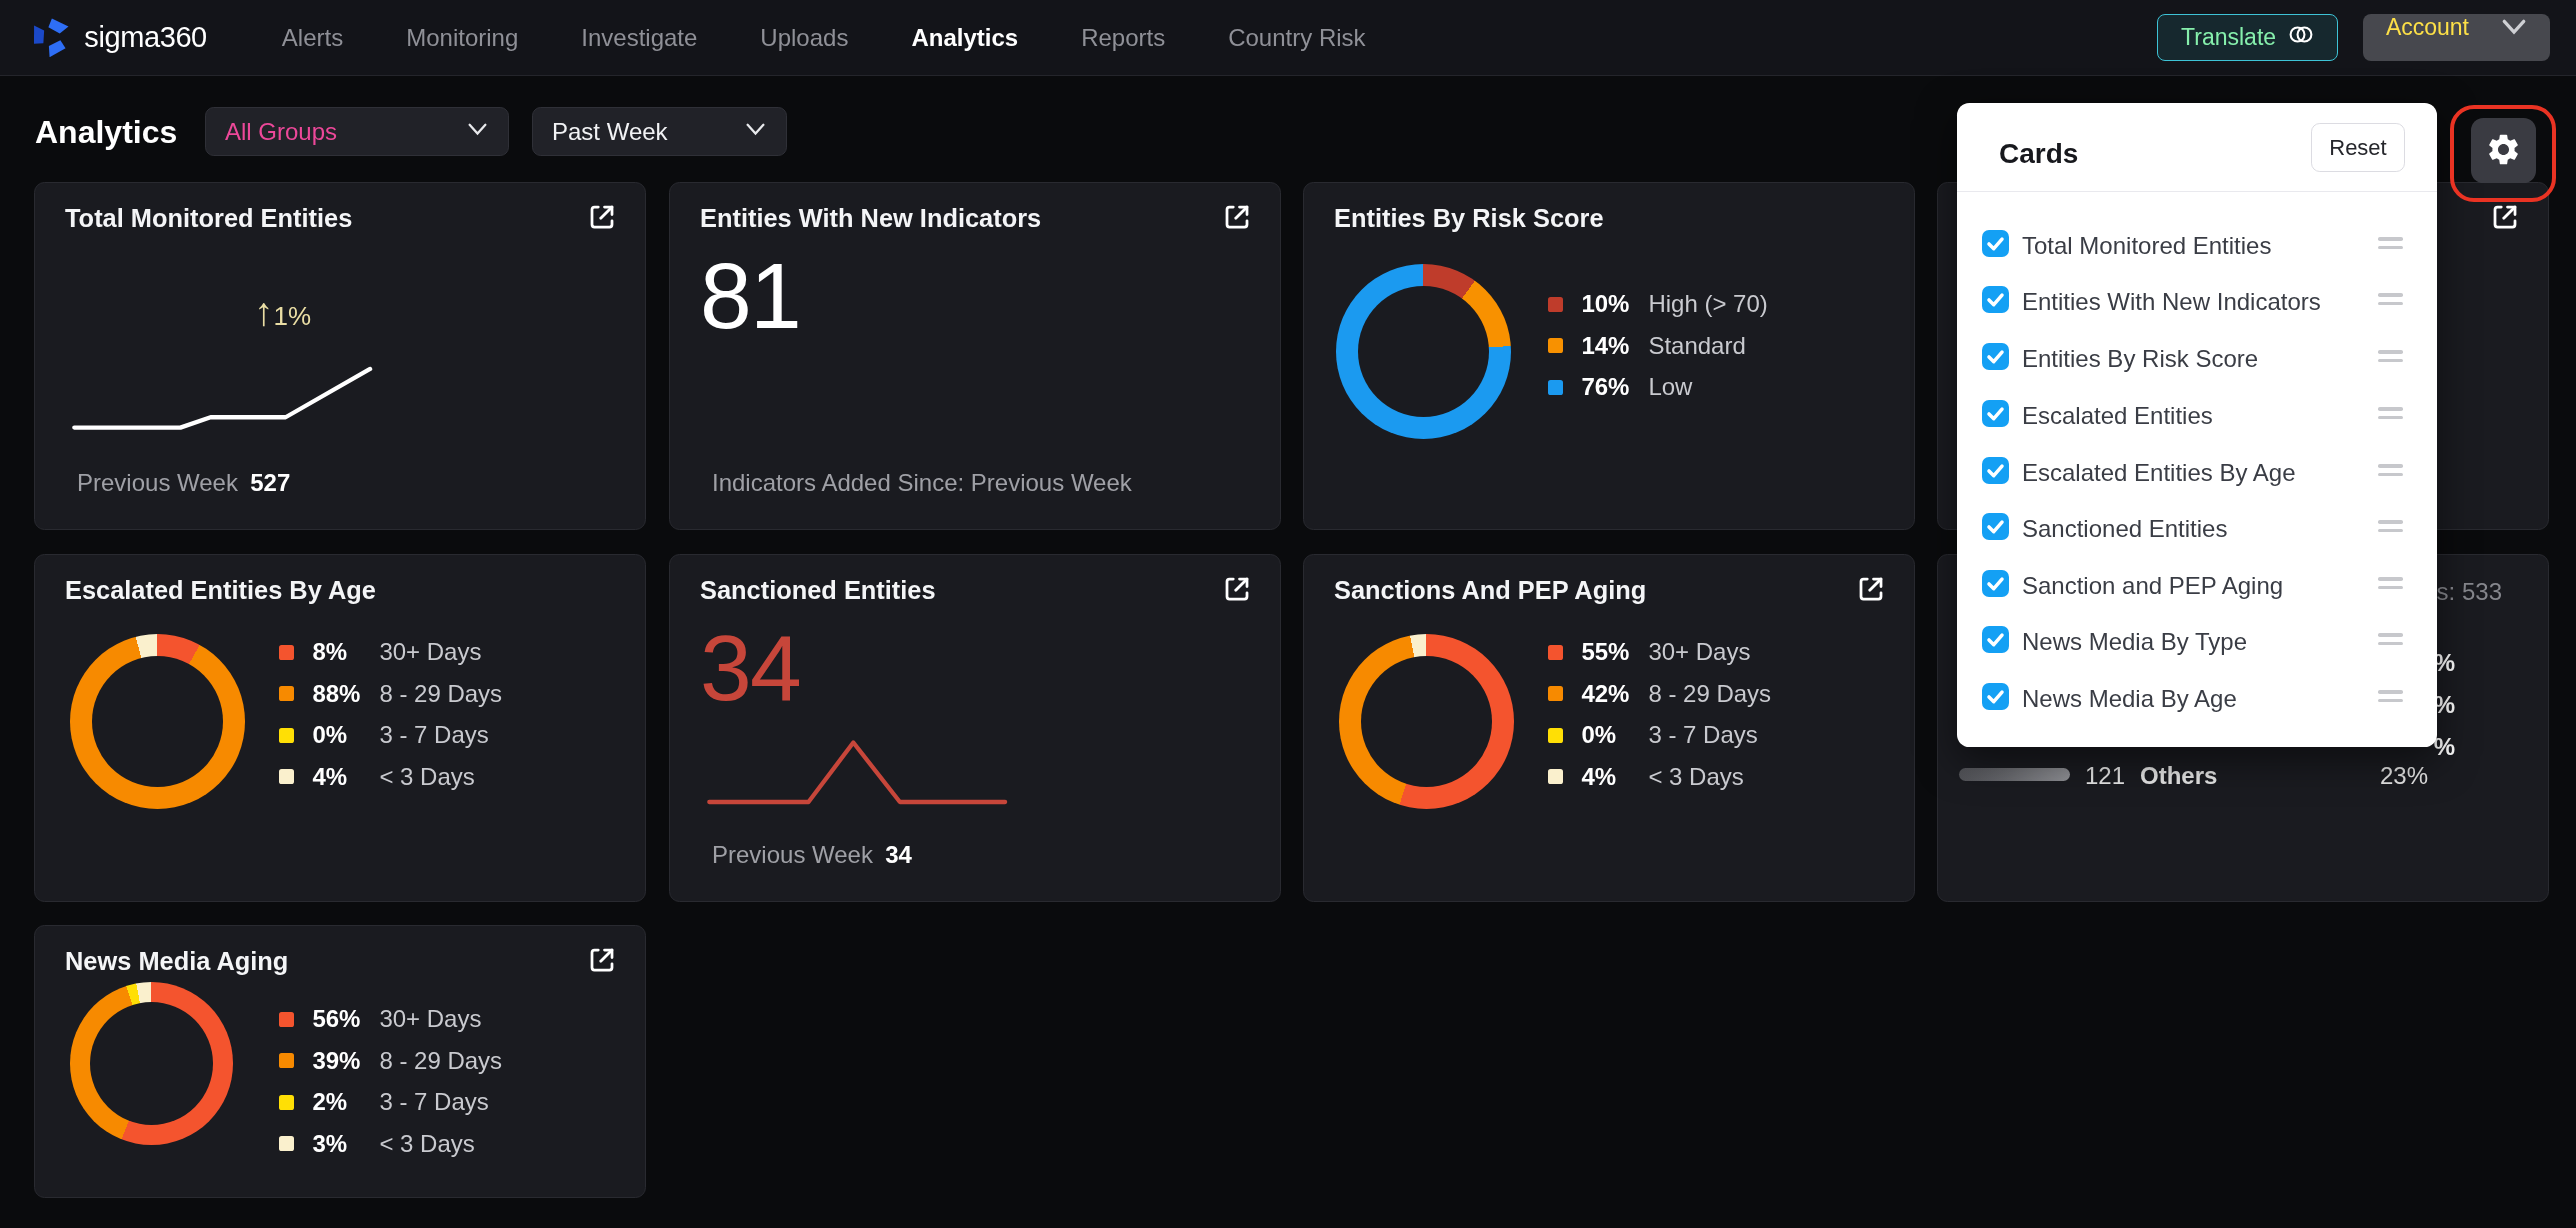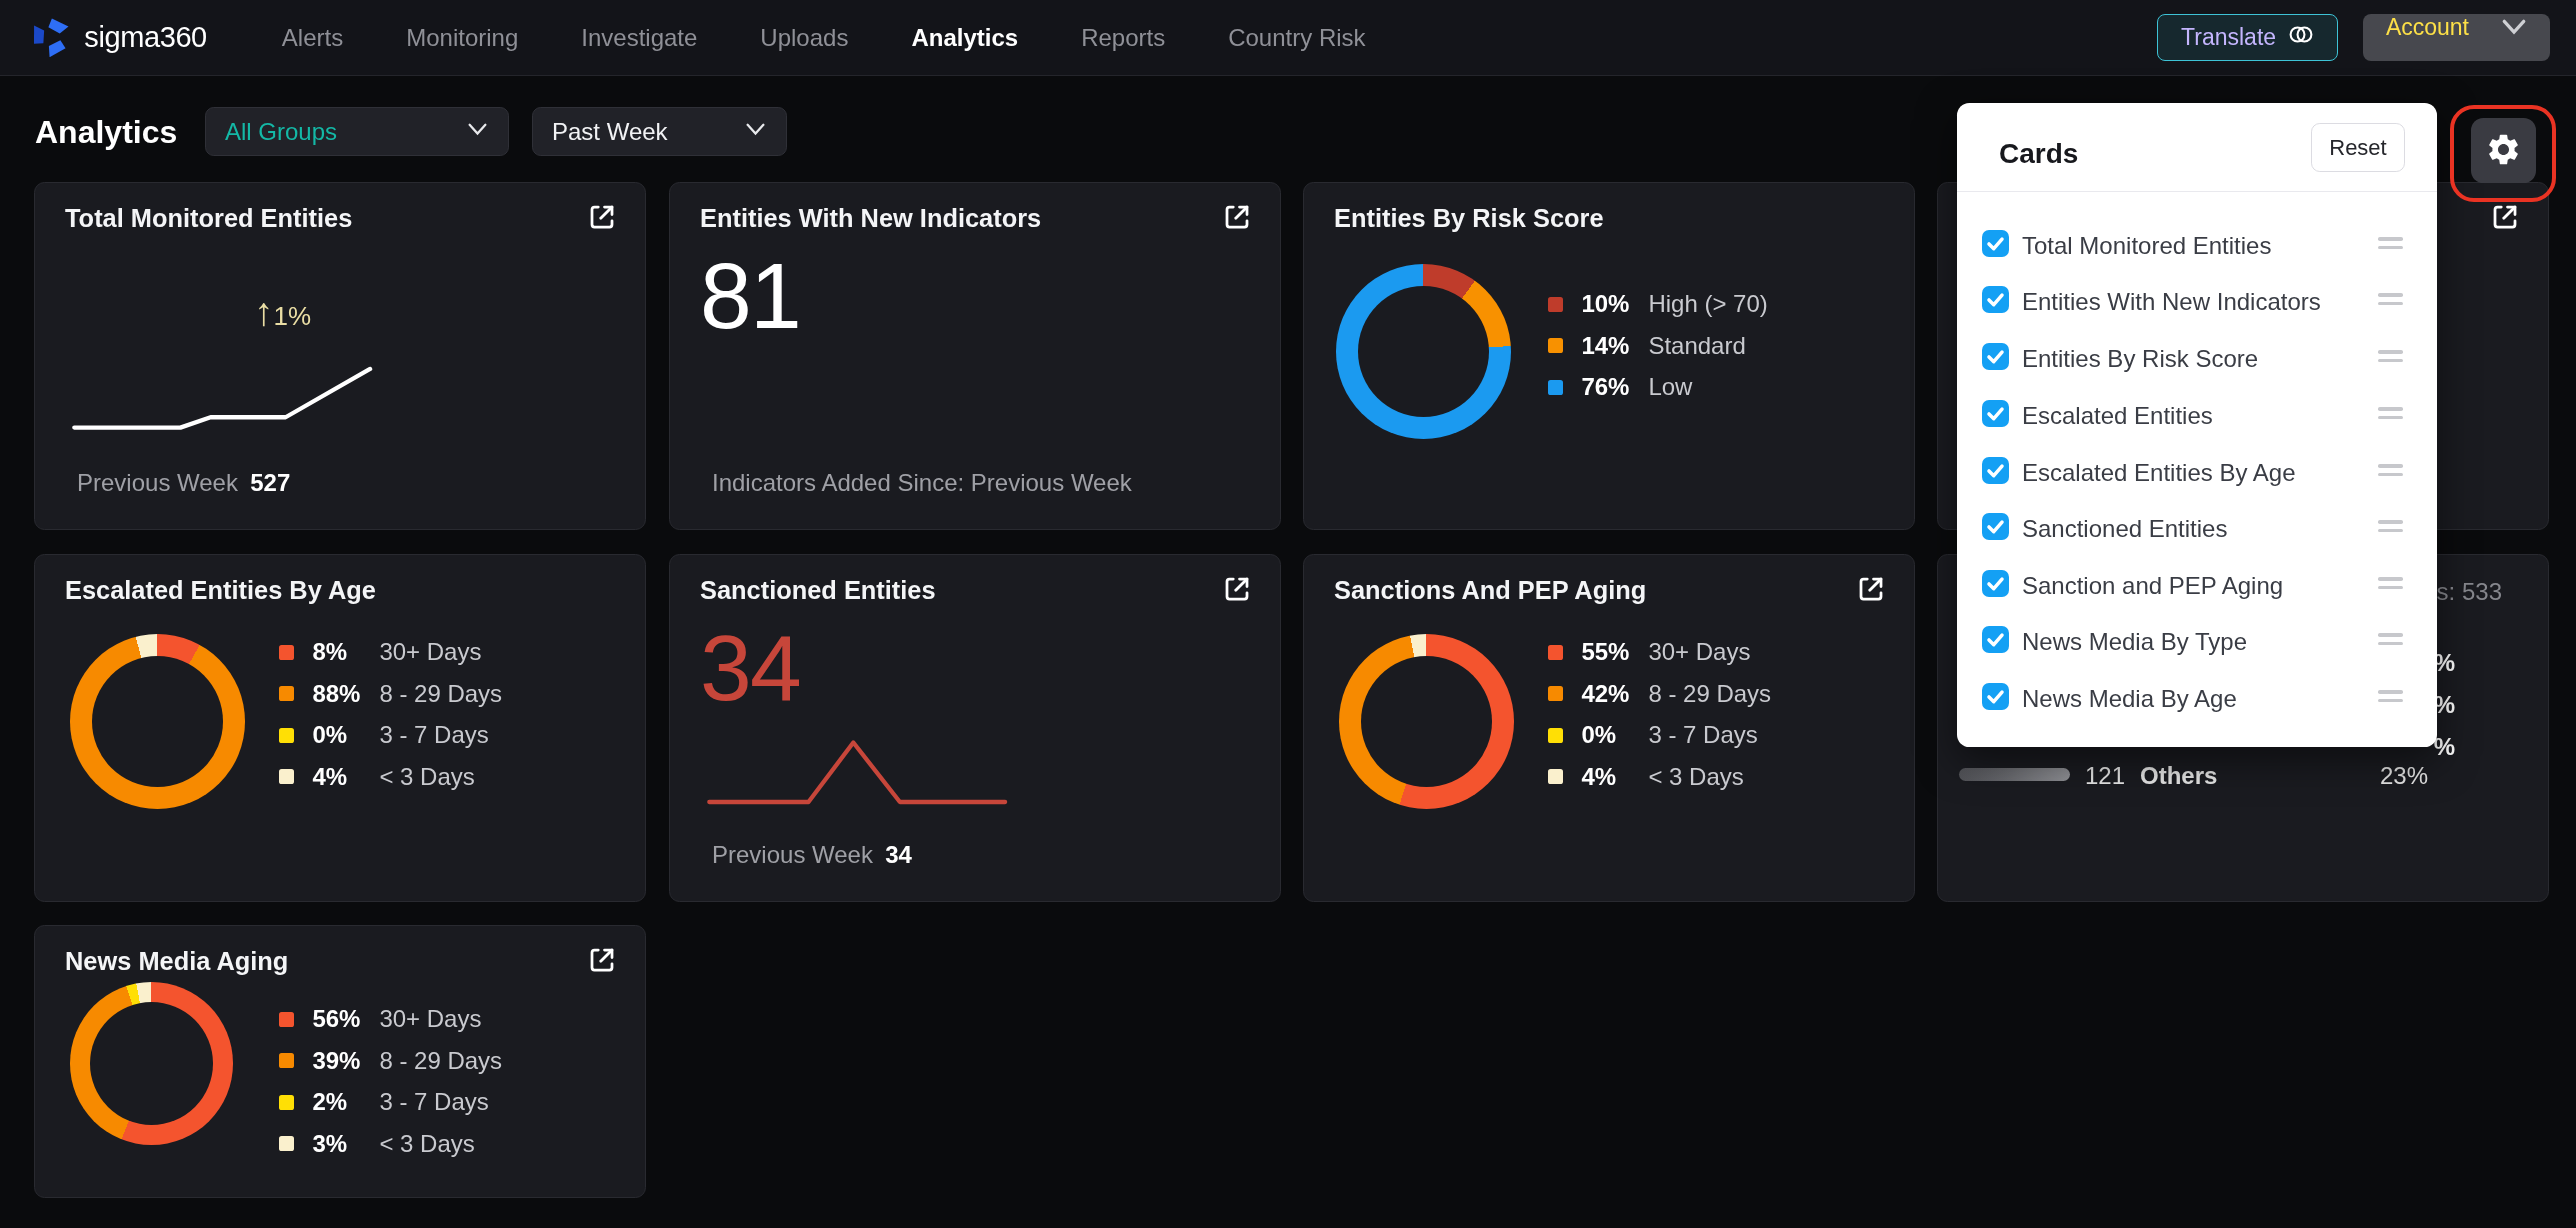--- a/index.html
+++ b/index.html
@@ -7,31 +7,31 @@
   
   .topnav{position:absolute;left:0;top:0;width:2576px;height:75px;background:#131419;
     border-bottom:1.8px solid #24252b;display:flex;align-items:center;z-index:5;}
   .brand{display:flex;align-items:center;gap:12.3px;margin-left:30px;}
   .brand-text{color:#ffffff;font-size:29px;font-weight:400;letter-spacing:-0.4px;}
   .navlinks{display:flex;gap:63px;margin-left:75px;}
   .navlink{color:#8f9097;font-size:24px;text-decoration:none;cursor:pointer;}
   .navlink.active{color:#ffffff;font-weight:700;}
   .nav-spacer{flex:1;}
   .btn-translate{display:flex;align-items:center;gap:12.3px;height:47px;padding:0 23px;margin-right:24.5px;
-    background:#16282e;border:1.8px solid #3ec3d6;border-radius:8px;color:#c4b5fd;font-size:23px;cursor:pointer;}
+    background:#16282e;border:1.8px solid #3ec3d6;border-radius:8px;color:#86efac;font-size:23px;cursor:pointer;}
   .btn-account{display:flex;gap:32px;height:47px;padding:0 23px;margin-right:26px;
     background:#47484e;border:none;border-radius:8px;color:#fde047;font-size:23px;cursor:pointer;}
   
   .page-title{position:absolute;left:35px;top:114px;color:#ffffff;font-size:32px;font-weight:700;}
   .dropdown{position:absolute;top:107px;height:49px;background:#212228;border:0.9px solid #2f3037;
     border-radius:8.8px;display:flex;align-items:center;justify-content:space-between;
     padding:0 19px;box-sizing:border-box;cursor:pointer;}
   .dd-groups{left:205px;width:304px;}
   .dd-time{left:532px;width:255px;}
-  .dd-label-dim{color:#14b8a6;font-size:24px;}
+  .dd-label-dim{color:#ec4899;font-size:24px;}
   .dd-label{color:#f2f3f5;font-size:24px;}
   
   .card{position:absolute;width:612px;background:#1a1b20;border:1.8px solid #292a30;border-radius:10.5px;
     box-sizing:border-box;z-index:1;}
   .card-h397{height:348px;} .card-h312{height:273px;}
   .card-title{position:absolute;left:30px;top:21px;color:#f4f5f7;font-size:25.4px;font-weight:700;}
   .ext-icon{position:absolute;right:28px;top:19px;width:30px;height:30px;cursor:pointer;}
   .big-value{position:absolute;left:30px;top:60px;font-size:93px;font-weight:400;color:#ffffff;letter-spacing:-1.8px;}
   .big-red{color:#c7463a;}
   .delta{position:absolute;left:219px;top:107px;color:#e9dda4;font-size:39px;font-weight:400;}

